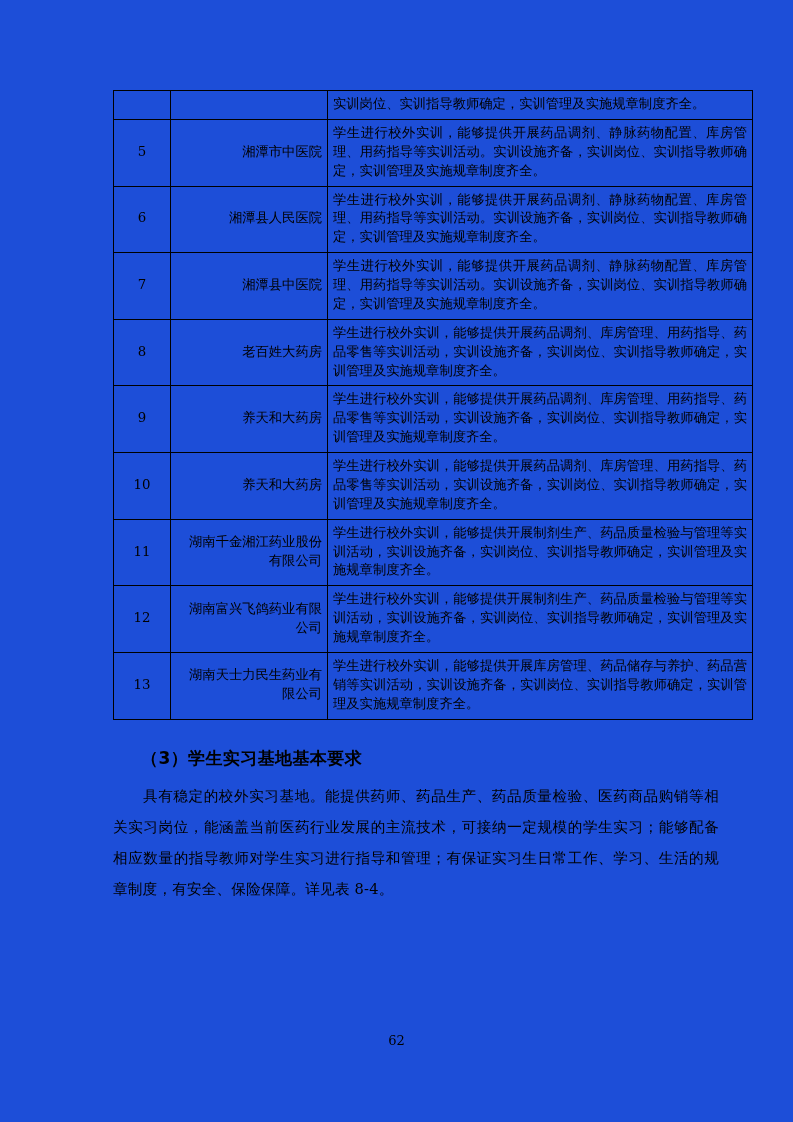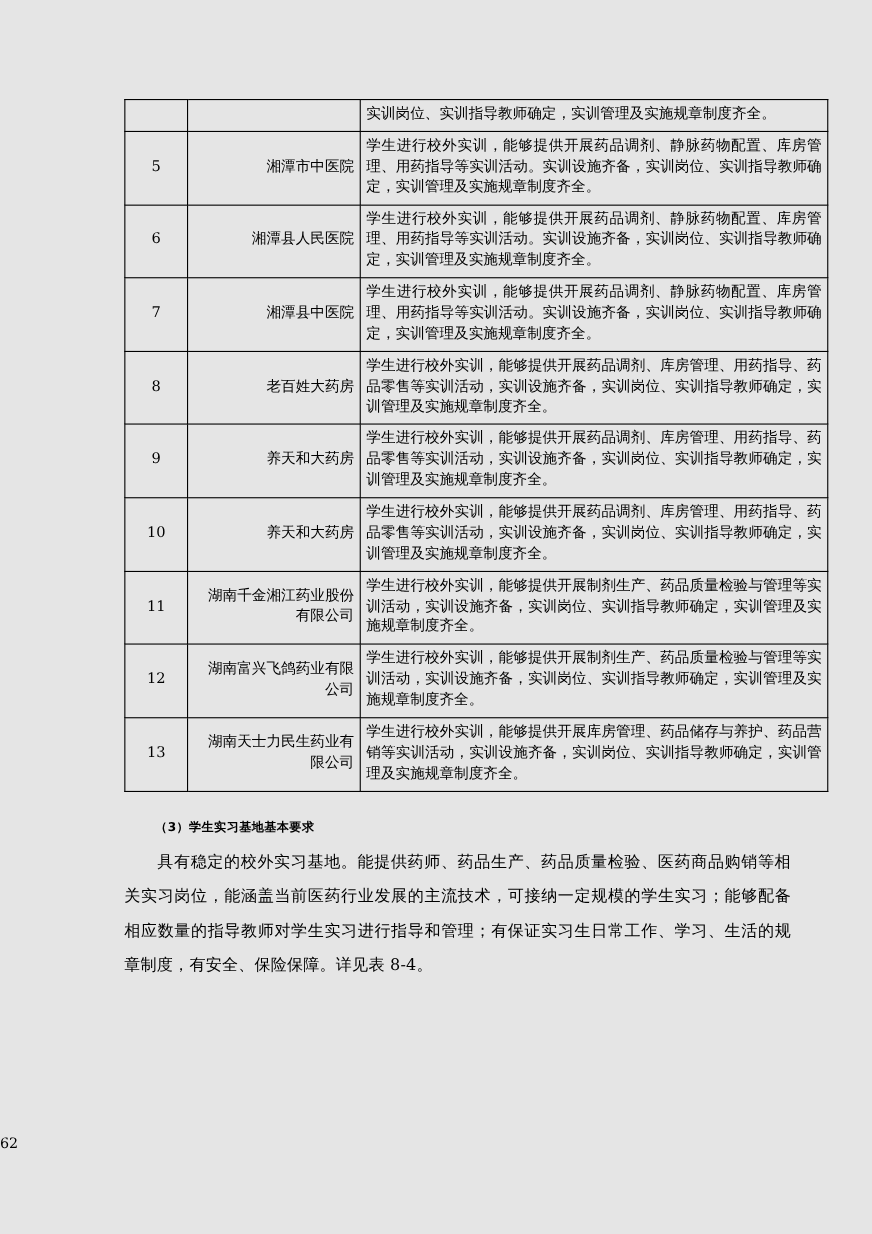--- a/index.html
+++ b/index.html
@@ -3,21 +3,21 @@
 <meta charset="utf-8">
 <style>
   html, body {
     margin: 0;
     padding: 0;
     background: #8a8a8a;
   }
   .page {
     width: 793px;
     height: 1122px;
-    background: #e5e5e5;
+    background: #1d4ed8;
     margin: 0 auto;
     position: relative;
     box-sizing: border-box;
     font-family: "DejaVu Serif", "Liberation Serif", serif;
     color: #000;
     overflow: hidden;
   }
   .content {
     position: absolute;
     left: 113px;
@@ -45,42 +45,42 @@
     width: 146px;
     text-align: right;
   }
   td.c-desc {
     width: 414px;
     text-align: justify;
     text-justify: inter-ideograph;
   }
   .heading {
     margin-top: 22px;
-    font-size: 11px;
+    font-size: 17px;
     font-weight: bold;
     font-family: "DejaVu Sans", "Liberation Sans", sans-serif;
     text-indent: 28px;
     line-height: 1.9;
     letter-spacing: 0.4px;
   }
   .para {
     margin-top: 6px;
     font-size: 14.6px;
     line-height: 2.13;
     text-indent: 30px;
     text-align: justify;
     text-justify: inter-ideograph;
     letter-spacing: 0.2px;
   }
   .pagenum {
     position: absolute;
     left: 0;
     right: 0;
     top: 1033px;
-    text-align: left;
+    text-align: center;
     font-size: 13px;
     font-family: "DejaVu Serif", "Liberation Serif", serif;
   }
 </style>
 </head>
 <body>
 
 <div class="page">
   <div class="content">
 

